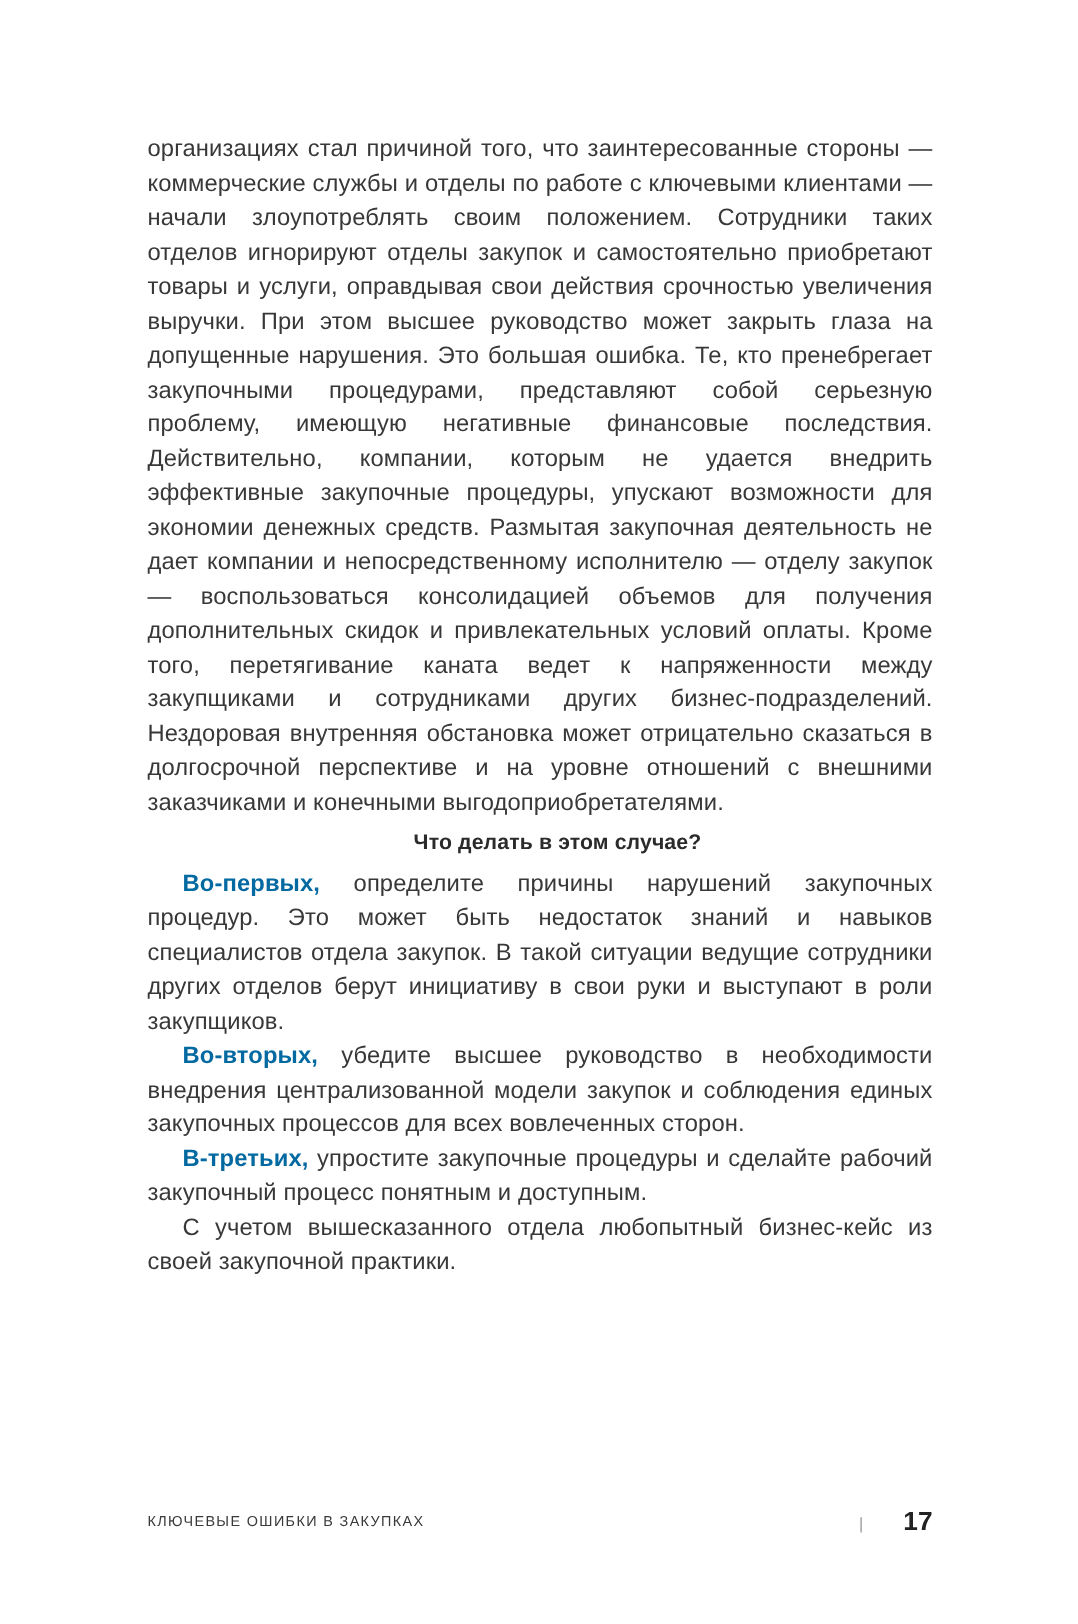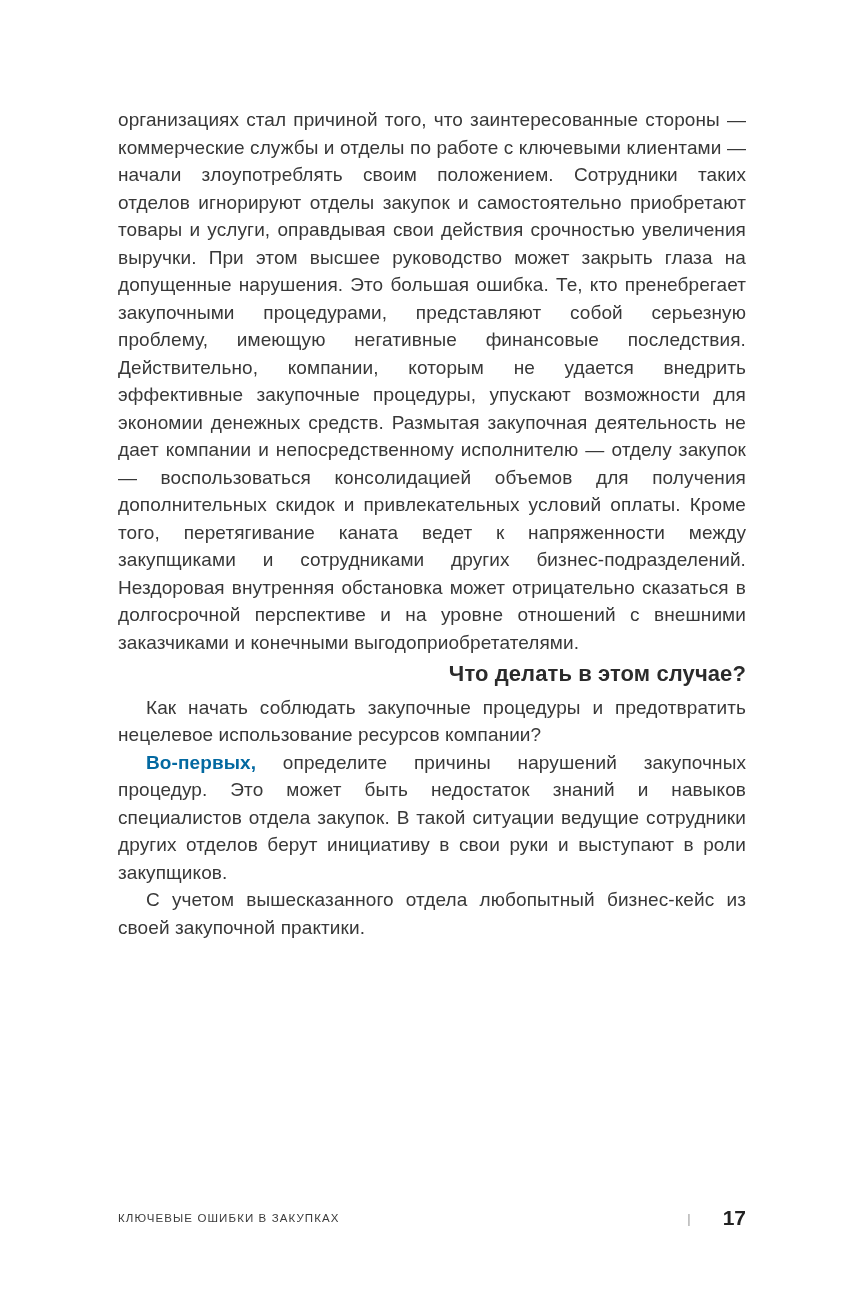--- a/index.html
+++ b/index.html
@@ -37,26 +37,26 @@
     margin: 0;
   }
   p.indent {
     text-indent: 28px;
   }
   p.no-indent {
     text-indent: 0;
   }
   .section-heading {
     margin: 4px 0 6px 0;
-    font-size: 22px;
+    font-size: 17px;
     line-height: 27.5px;
     font-weight: bold;
     color: #2b2b2b;
     text-indent: 28px;
-    text-align: right;
+    text-align: center;
   }
   .lead-bold {
     font-weight: bold;
     color: #0369a1;
   }
   .footer {
     position: absolute;
     top: 1206px;
     left: 118px;
     width: 628px;
@@ -91,29 +91,32 @@
 <body>
 
 <div class="page">
 
   <div class="text-block">
 
     <p class="body-text no-indent">организациях стал причиной того, что заинтересованные стороны — коммерческие службы и отделы по работе с ключевыми клиентами — начали злоупотреблять своим положением. Сотрудники таких отделов игнорируют отделы закупок и самостоятельно приобретают товары и услуги, оправдывая свои действия срочностью увеличения выручки. При этом высшее руководство может закрыть глаза на допущенные нарушения. Это большая ошибка. Те, кто пренебрегает закупочными процедурами, представляют собой серьезную проблему, имеющую негативные финансовые последствия. Действительно, компании, которым не удается внедрить эффективные закупочные процедуры, упускают возможности для экономии денежных средств. Размытая закупочная деятельность не дает компании и непосредственному исполнителю — отделу закупок — воспользоваться консолидацией объемов для получения дополнительных скидок и привлекательных условий оплаты. Кроме того, перетягивание каната ведет к напряженности между закупщиками и сотрудниками других бизнес-подразделений. Нездоровая внутренняя обстановка может отрицательно сказаться в долгосрочной перспективе и на уровне отношений с внешними заказчиками и конечными выгодоприобретателями.</p>
 
     <h2 class="section-heading">Что делать в этом случае?</h2>
 
-    <p class="body-text indent">
-      <span>Как начать соблюдать закупочные процедуры и предотвратить нецелевое использование ресурсов компании?</span>
-    </p>
 
     <p class="body-text indent">
       <span class="lead-bold">Во-первых,</span><span> определите причины нарушений закупочных процедур. Это может быть недостаток знаний и навыков специалистов отдела закупок. В такой ситуации ведущие сотрудники других отделов берут инициативу в свои руки и выступают в роли закупщиков.</span>
     </p>
 
+    <p class="body-text indent">
+      <span class="lead-bold">Во-вторых,</span><span> убедите высшее руководство в необходимости внедрения централизованной модели закупок и соблюдения единых закупочных процессов для всех вовлеченных сторон.</span>
+    </p>
 
+    <p class="body-text indent">
+      <span class="lead-bold">В-третьих,</span><span> упростите закупочные процедуры и сделайте рабочий закупочный процесс понятным и доступным.</span>
+    </p>
 
     <p class="body-text indent">
       <span>С учетом вышесказанного отдела любопытный бизнес-кейс из своей закупочной практики.</span>
     </p>
 
   </div>
 
   <div class="footer">
     <span class="running-title">КЛЮЧЕВЫЕ ОШИБКИ В ЗАКУПКАХ</span>
     <span class="footer-right">

